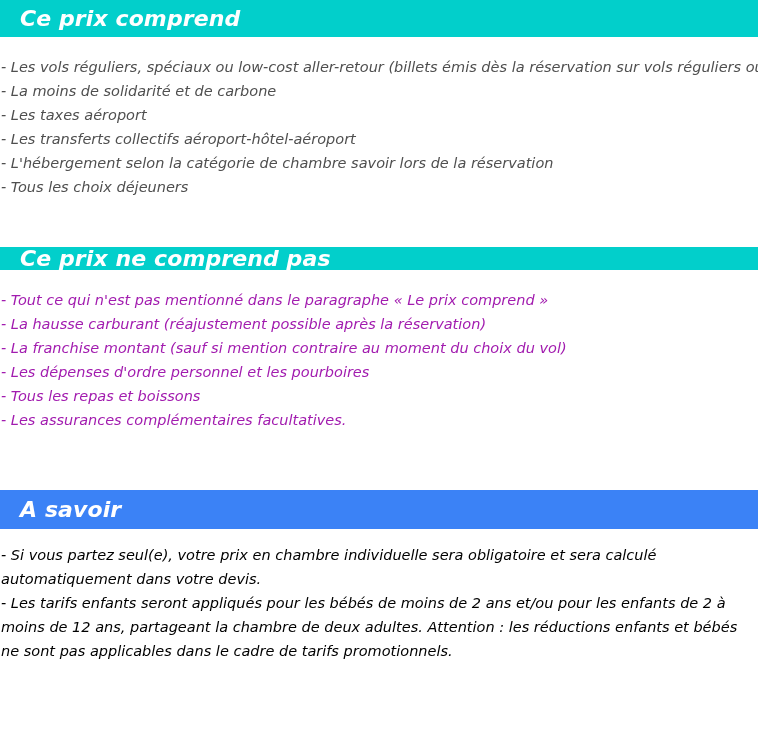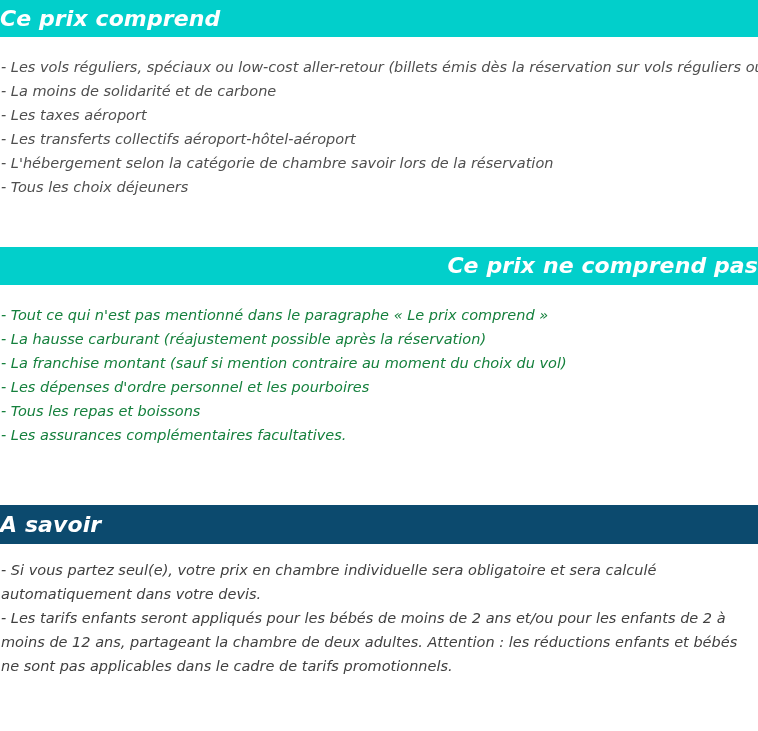--- a/index.html
+++ b/index.html
@@ -29,27 +29,27 @@
     align-items: center;
   }
   .section-header .section-title {
     color: #ffffff;
     font-family: "DejaVu Sans", sans-serif;
     font-style: italic;
     font-weight: bold;
     font-size: 22px;
     line-height: 1;
     letter-spacing: 0.1px;
-    padding-left: 0;
+    padding-left: 20px;
     white-space: nowrap;
   }
 
   
   .band-1 { height: 37px; }
-  .band-2 { height: 38px; justify-content: flex-end; }
+  .band-2 { height: 23px; }
   .band-3 { height: 39px; }
 
   
   .section-body {
     font-family: "DejaVu Sans", sans-serif;
     font-style: italic;
     font-size: 14.5px;
     color: #4f4f4f;
     padding: 0 12px 0 1px;
     box-sizing: border-box;
@@ -91,36 +91,36 @@
     </div>
   </div>
 
   <div class="spacer gap-before-band-2"></div>
 
   <div class="section">
     <div class="section-header band-2" style="background: rgb(2, 207, 203);">
       <span class="section-title" style="color: rgb(255, 255, 255);">Ce prix ne comprend pas</span>
     </div>
     <div class="spacer gap-after-band-2"></div>
-    <div class="section-body" style="color: #15803d;">
+    <div class="section-body" style="color: #a21caf;">
       <div class="line">- Tout ce qui n'est pas mentionné dans le paragraphe « Le prix comprend »</div>
       <div class="line">- La hausse carburant (réajustement possible après la réservation)</div>
       <div class="line">- La franchise montant (sauf si mention contraire au moment du choix du vol)</div>
       <div class="line">- Les dépenses d'ordre personnel et les pourboires</div>
       <div class="line">- Tous les repas et boissons</div>
       <div class="line">- Les assurances complémentaires facultatives.</div>
     </div>
   </div>
 
   <div class="spacer gap-before-band-3"></div>
 
   <div class="section">
-    <div class="section-header band-3" style="background: #0c4a6e; align-items: center;">
+    <div class="section-header band-3" style="background: #3b82f6; align-items: center;">
       <span class="section-title" style="color: rgb(255, 255, 255);">A savoir</span>
     </div>
     <div class="spacer gap-after-band-3"></div>
-    <div class="section-body" style="color: #404040;">
+    <div class="section-body" style="color: #000000;">
       <div class="para">- Si vous partez seul(e), votre prix en chambre individuelle sera obligatoire et sera calculé automatiquement dans votre devis.</div>
       <div class="para">- Les tarifs enfants seront appliqués pour les bébés de moins de 2 ans et/ou pour les enfants de 2 à moins de 12 ans, partageant la chambre de deux adultes. Attention : les réductions enfants et bébés ne sont pas applicables dans le cadre de tarifs promotionnels.</div>
     </div>
   </div>
 
 </div>
 
 </body></html>

